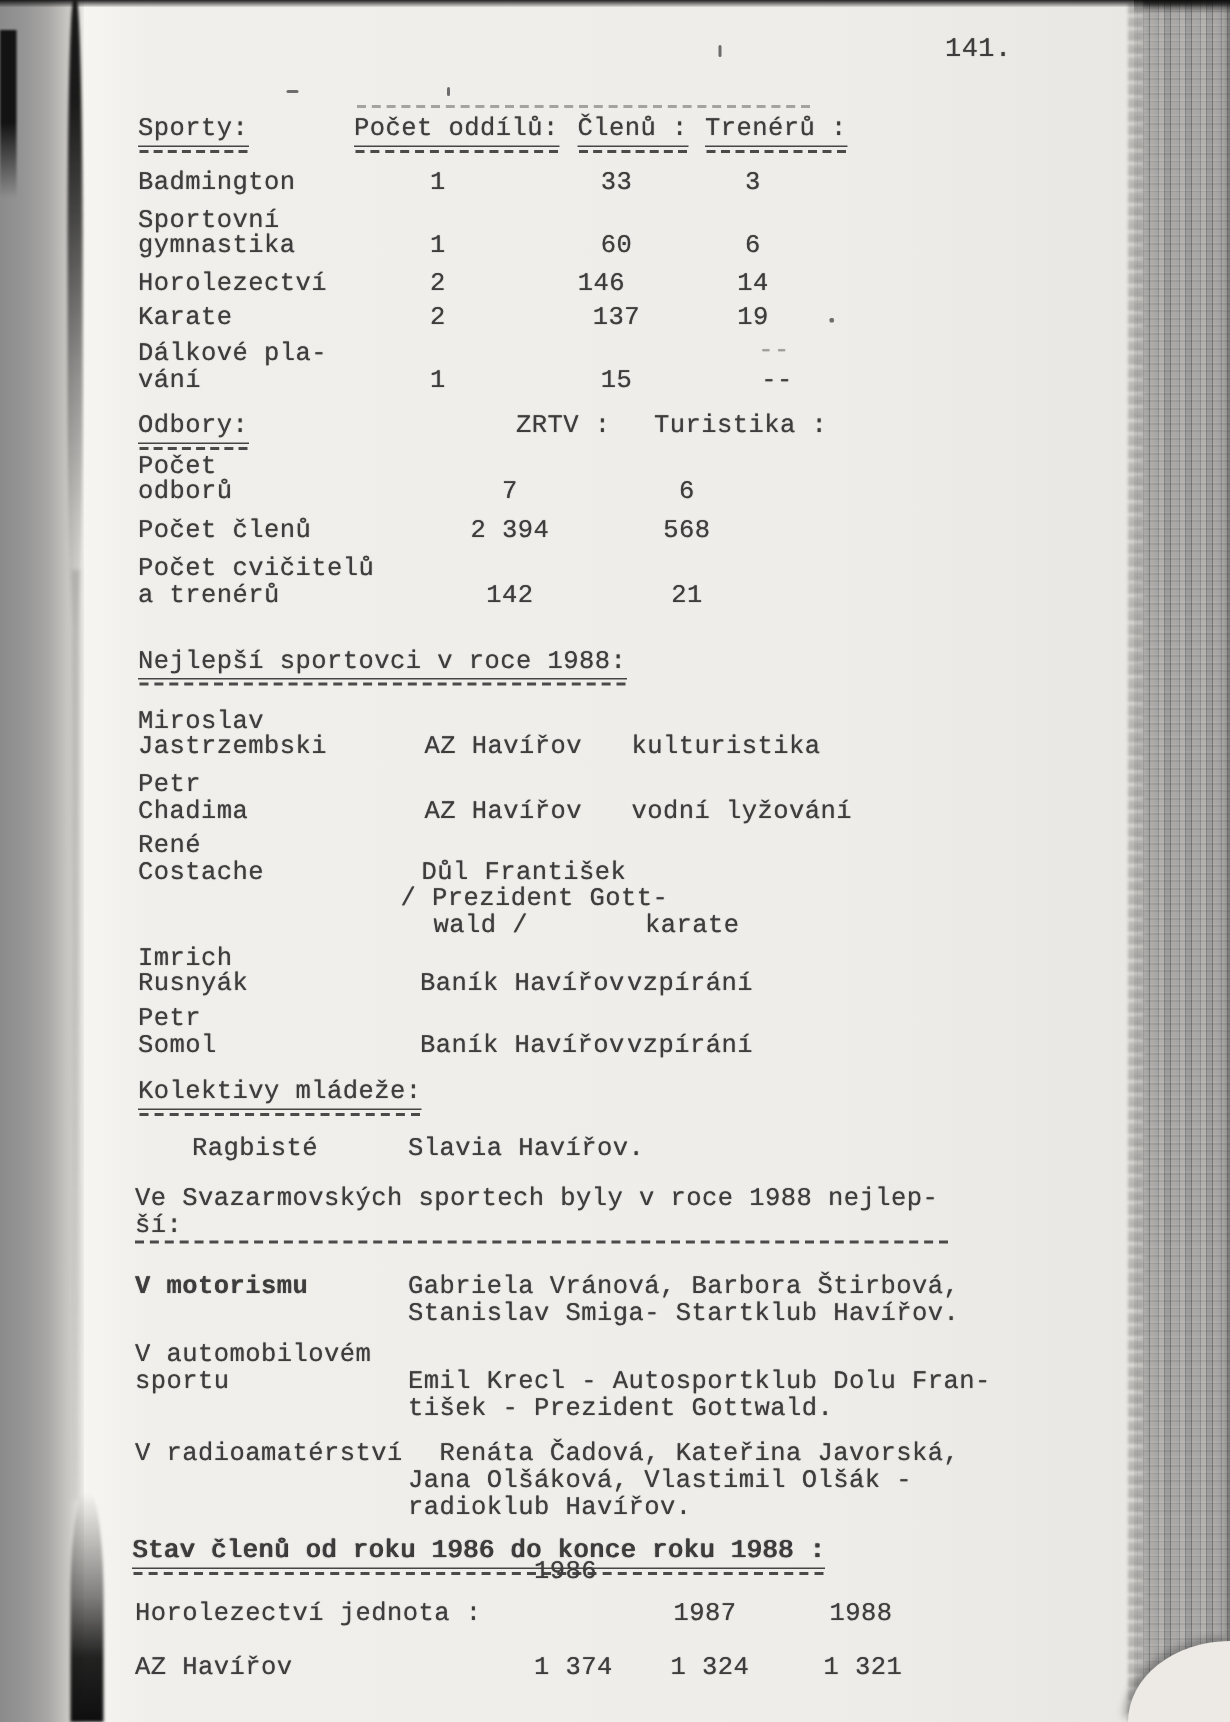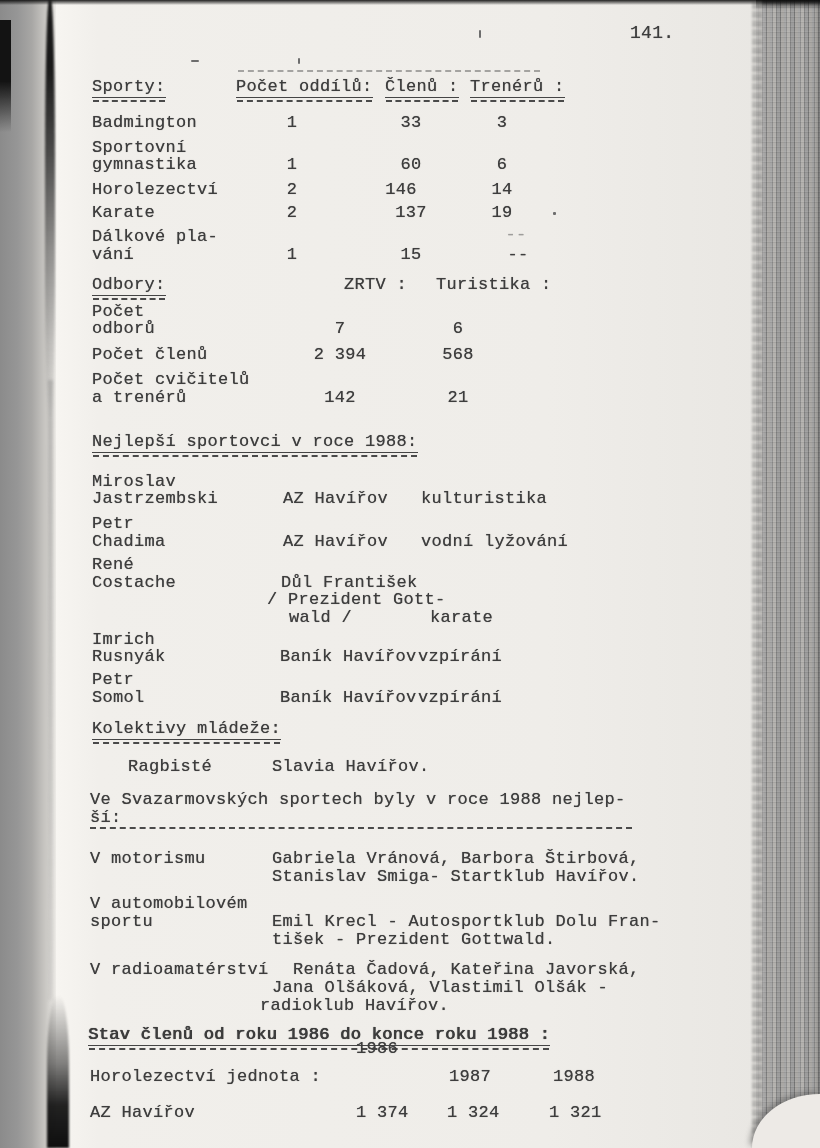--- a/index.html
+++ b/index.html
@@ -190,33 +190,33 @@
   <div class="t" style="left:418px;top:689px;">vzpírání</div>
 
   <div class="t uline" style="left:92px;top:720px;">Kolektivy mládeže:</div>
   <div class="t" style="left:92px;top:758px;margin-left:36px;">Ragbisté</div>
   <div class="t" style="left:272px;top:758px;">Slavia Havířov.</div>
 
   <div class="t" style="left:90px;top:791px;">Ve Svazarmovských sportech byly v roce 1988 nejlep-</div>
   <div class="t" style="left:90px;top:809px;">ší:</div>
   <div class="dashrule" style="left:90px;top:827px;width:542px;"></div>
 
-  <div class="t" style="left:90px;top:850px;">V motorismu</div>
+  <div class="t" style="left:90px;top:850px;font-weight:bold;">V motorismu</div>
   <div class="t" style="left:272px;top:868px;">Stanislav Smiga- Startklub Havířov.</div>
   <div class="t" style="left:272px;top:850px;">Gabriela Vránová, Barbora Štirbová,</div>
 
   <div class="t" style="left:90px;top:895px;">V automobilovém</div>
   <div class="t" style="left:90px;top:913px;">sportu</div>
   <div class="t" style="left:272px;top:913px;">Emil Krecl - Autosportklub Dolu Fran-</div>
   <div class="t" style="left:272px;top:931px;">tišek - Prezident Gottwald.</div>
 
   <div class="t" style="left:90px;top:961px;">V radioamatérství</div>
   <div class="t" style="left:293px;top:961px;">Renáta Čadová, Kateřina Javorská,</div>
   <div class="t" style="left:272px;top:979px;">Jana Olšáková, Vlastimil Olšák -</div>
-  <div class="t" style="left:260px;top:997px;">radioklub Havířov.</div>
+  <div class="t" style="left:272px;top:997px;">radioklub Havířov.</div>
 
   <div class="t uline bold2" style="left:88px;top:1026px;">Stav členů od roku 1986 do konce roku 1988 :</div>
 
   <div class="t" style="left:90px;top:1068px;">Horolezectví jednota :</div>
   <div class="t" style="left:356px;top:1040px;">1986</div>
   <div class="t" style="left:449px;top:1068px;">1987</div>
   <div class="t" style="left:553px;top:1068px;">1988</div>
 
   <div class="t" style="left:90px;top:1104px;">AZ Havířov</div>
   <div class="t" style="left:356px;top:1104px;">1 374</div>

